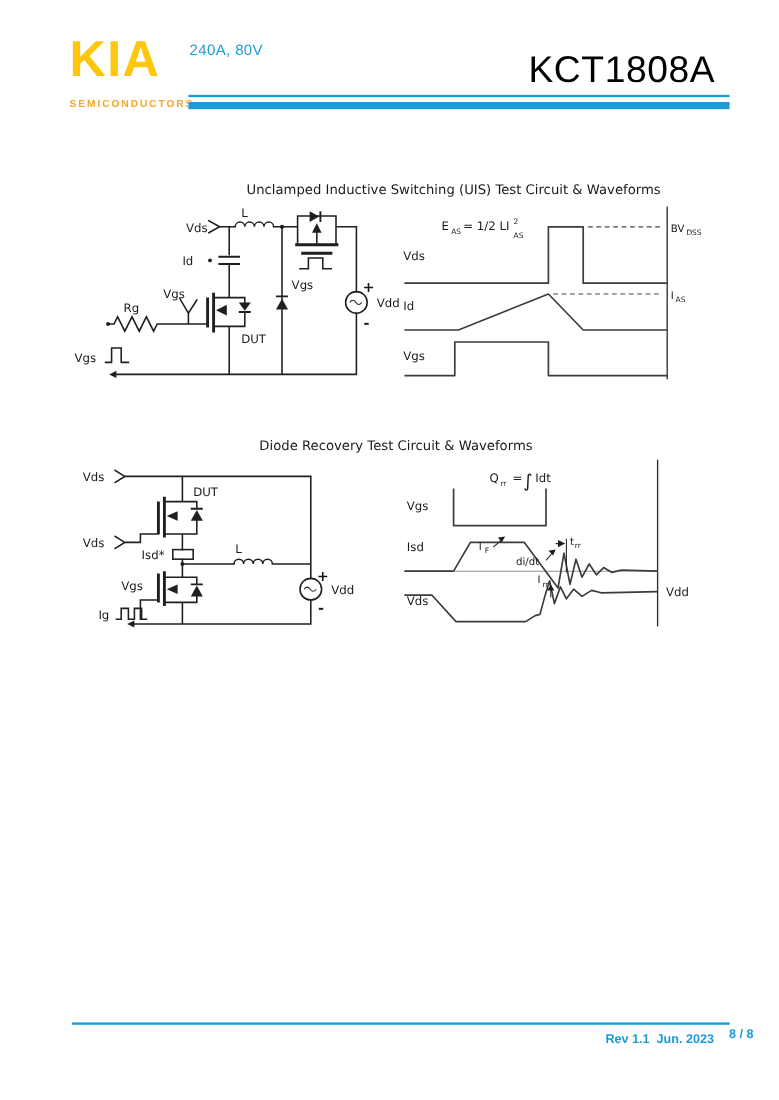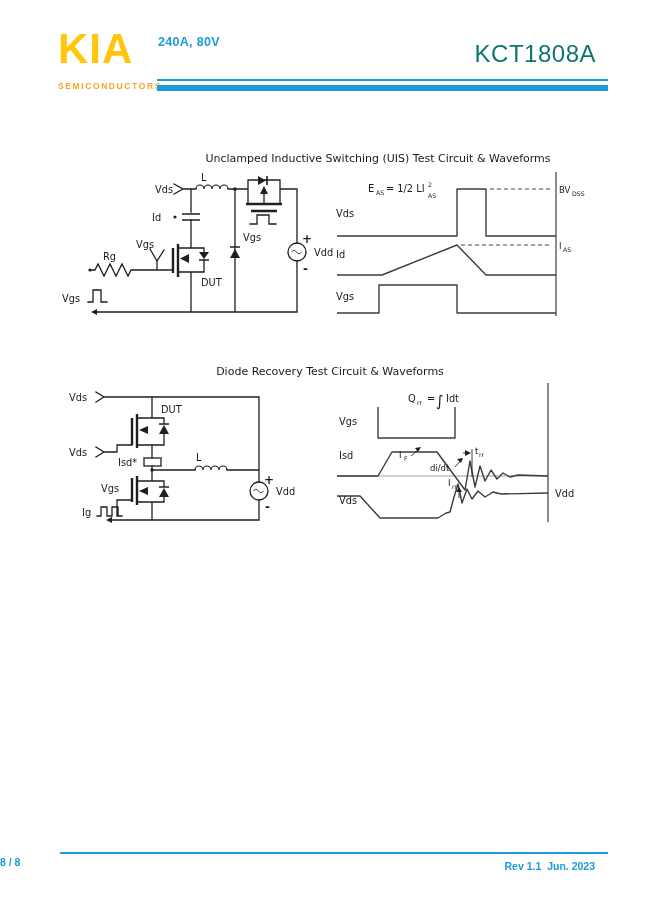--- a/index.html
+++ b/index.html
@@ -3,29 +3,29 @@
 <meta charset="utf-8">
 <style>
   html,body{margin:0;padding:0;background:#e8e8e8;}
   .page{position:relative;width:649px;height:917px;background:#ffffff;overflow:hidden;
         font-family:"Liberation Sans",sans-serif;margin:0 auto;}
   
   .logo{position:absolute;left:58px;top:28px;font-size:42px;font-weight:bold;
         color:#FFC60B;letter-spacing:1px;line-height:1;}
   .logo-sub{position:absolute;left:58px;top:81px;font-size:8.5px;font-weight:bold;
         color:#F5A623;letter-spacing:1.6px;}
-  .subtitle{position:absolute;left:158px;top:33px;color:#1b9cd6;font-weight:bold;
+  .subtitle{position:absolute;left:158px;top:33px;color:#1b9cd6;font-weight:normal;
         font-size:12.5px;line-height:18px;letter-spacing:0.3px;}
-  .part-number{position:absolute;right:53px;top:40px;color:#0f766e;font-size:24px;
+  .part-number{position:absolute;right:53px;top:40px;color:#000000;font-size:31px;
         letter-spacing:0.5px;}
   .rule-thin{position:absolute;left:157px;top:79px;width:451px;height:1.5px;background:#1b9cd6;}
   .rule-thick{position:absolute;left:157px;top:85px;width:451px;height:6px;background:#1b9cd6;}
   
   .footer-rule{position:absolute;left:60px;top:852px;width:548px;height:1.5px;background:#1b9cd6;}
-  .footer-page{position:absolute;left:0;top:856px;width:610px;text-align:left;
+  .footer-page{position:absolute;left:18px;top:856px;width:610px;text-align:right;
         color:#1b9cd6;font-weight:bold;font-size:10.5px;}
   .footer-rev{position:absolute;right:54px;top:860px;color:#1b9cd6;font-weight:bold;
         font-size:10.5px;white-space:pre;}
   
   svg.diagrams{position:absolute;left:0;top:0;width:649px;height:917px;}
   svg.diagrams text{font-family:"DejaVu Sans",sans-serif;fill:#1a1a1a;}
   .wire{stroke:#1f1f1f;stroke-width:1.3;fill:none;stroke-linejoin:miter;stroke-linecap:square;}
   .plate{stroke:#1f1f1f;stroke-width:2.4;fill:none;stroke-linecap:butt;}
   .bar{stroke:#1f1f1f;stroke-width:1.6;fill:none;stroke-linecap:butt;}
   .poly{fill:#1f1f1f;stroke:none;}

